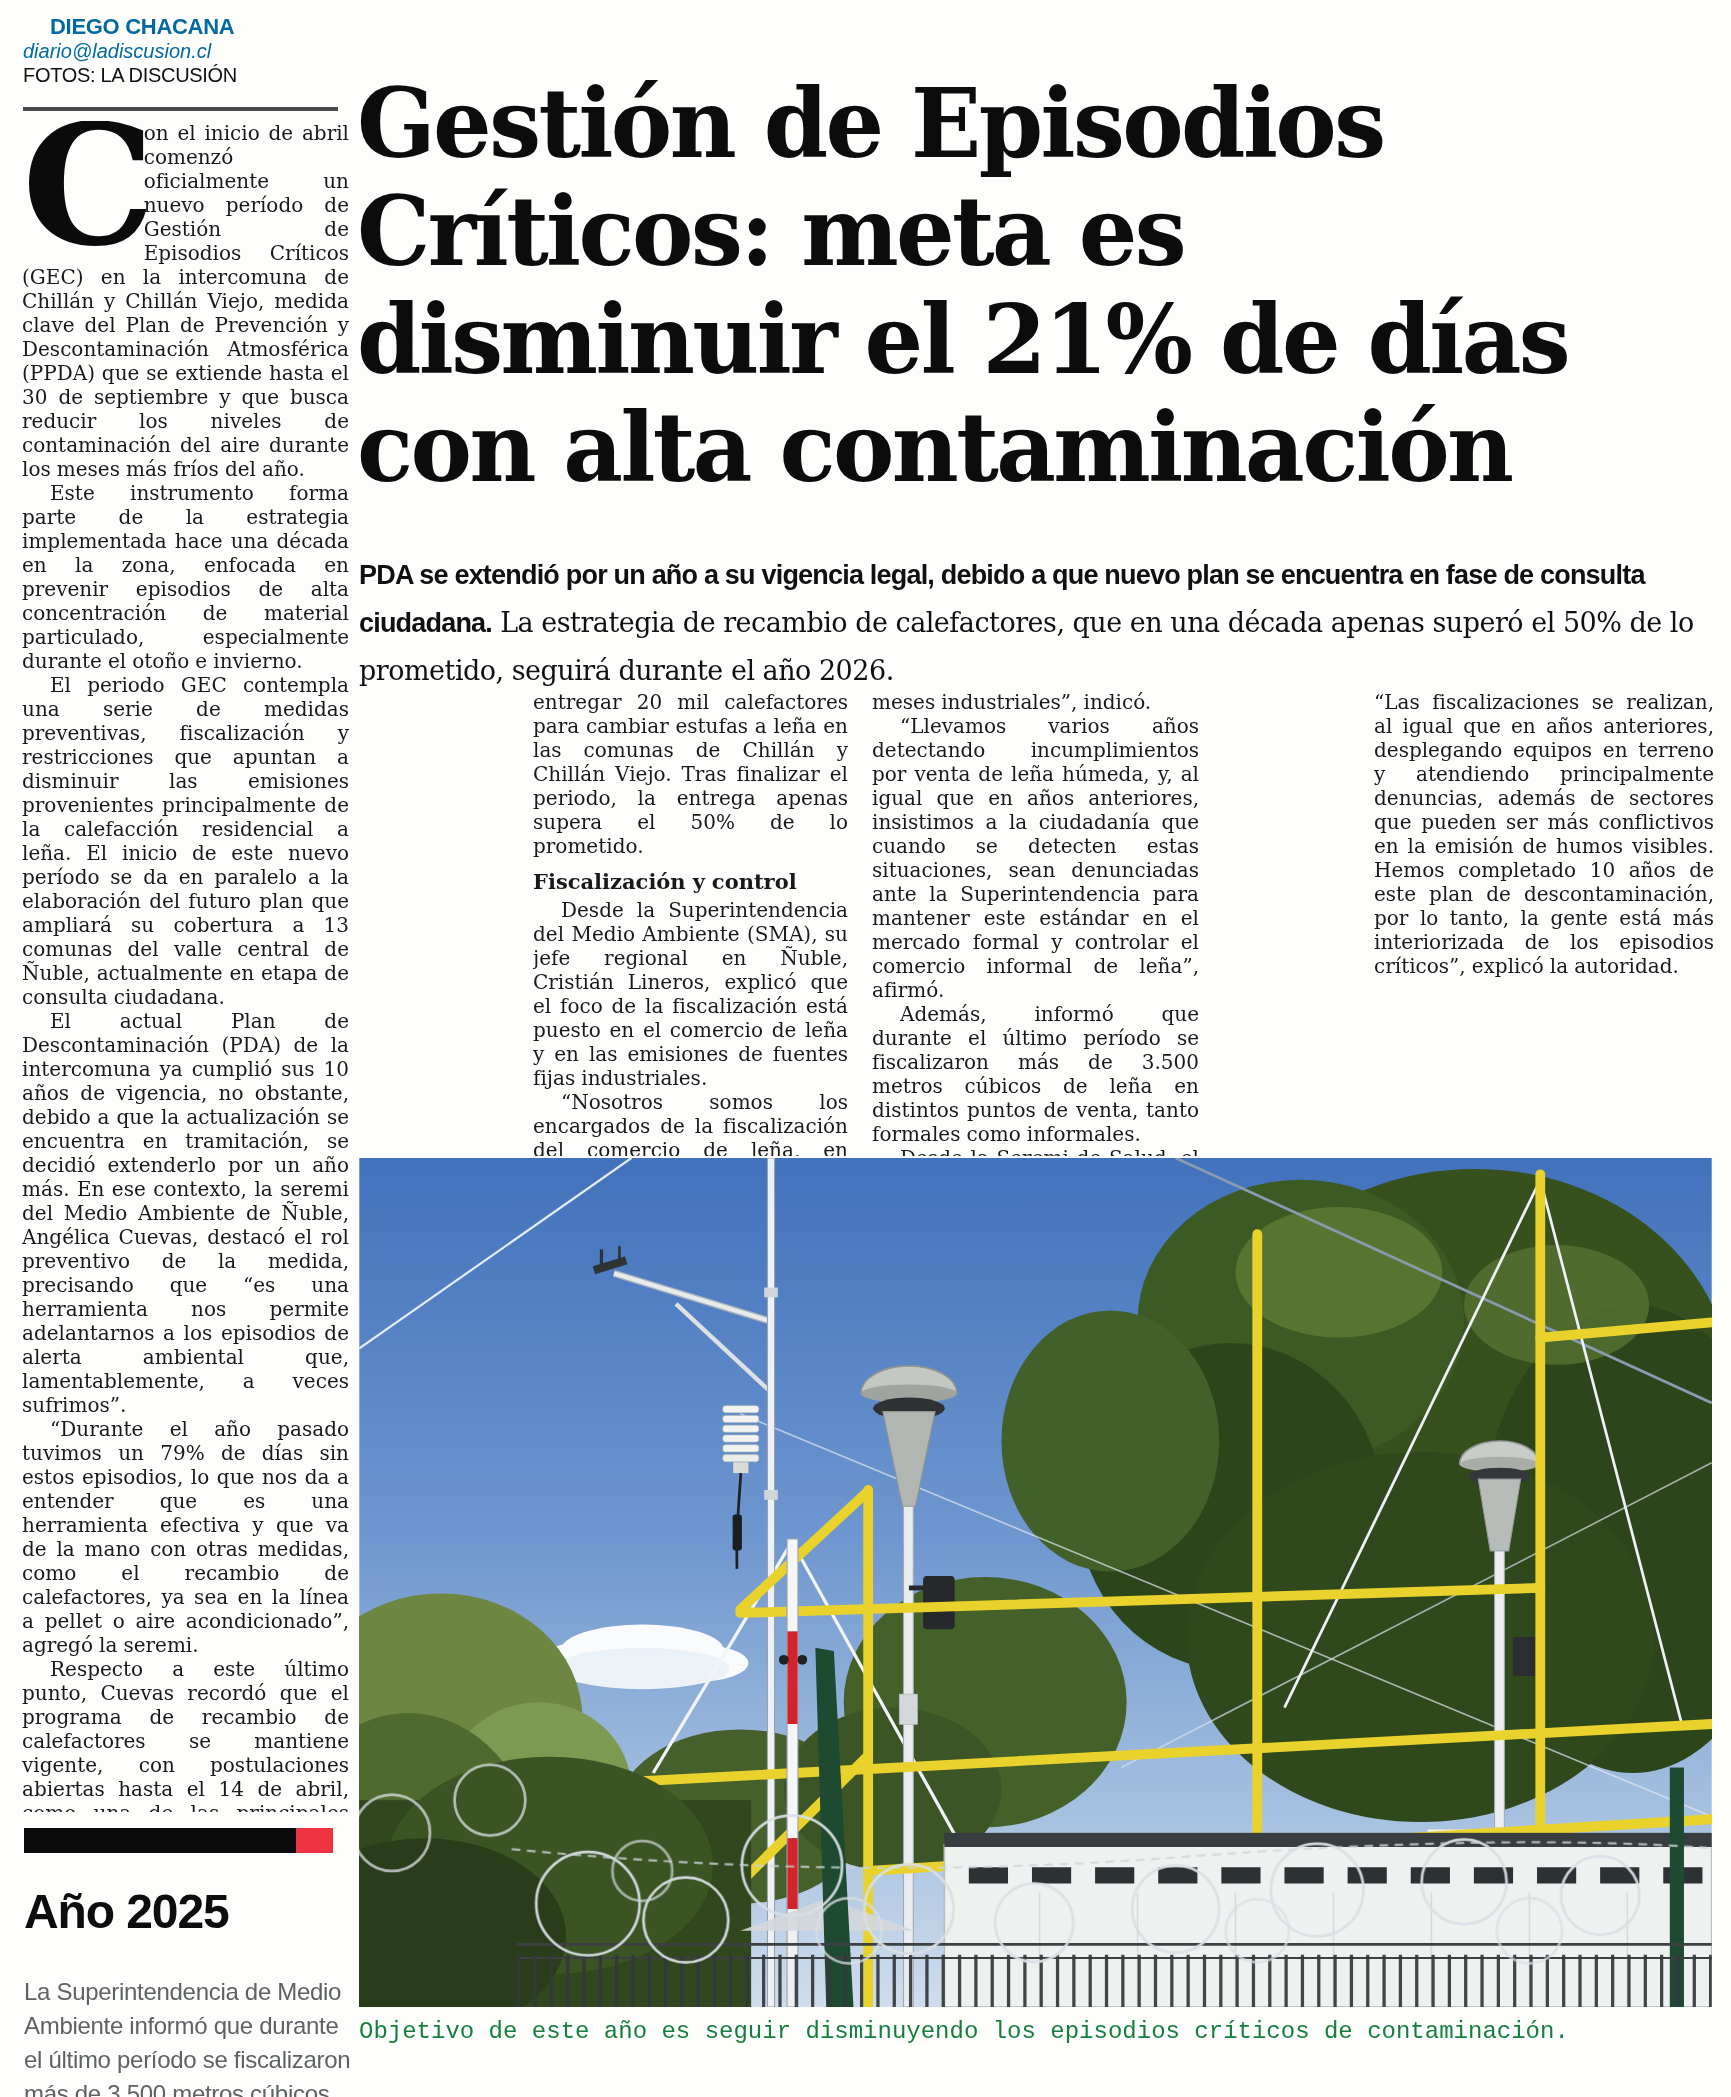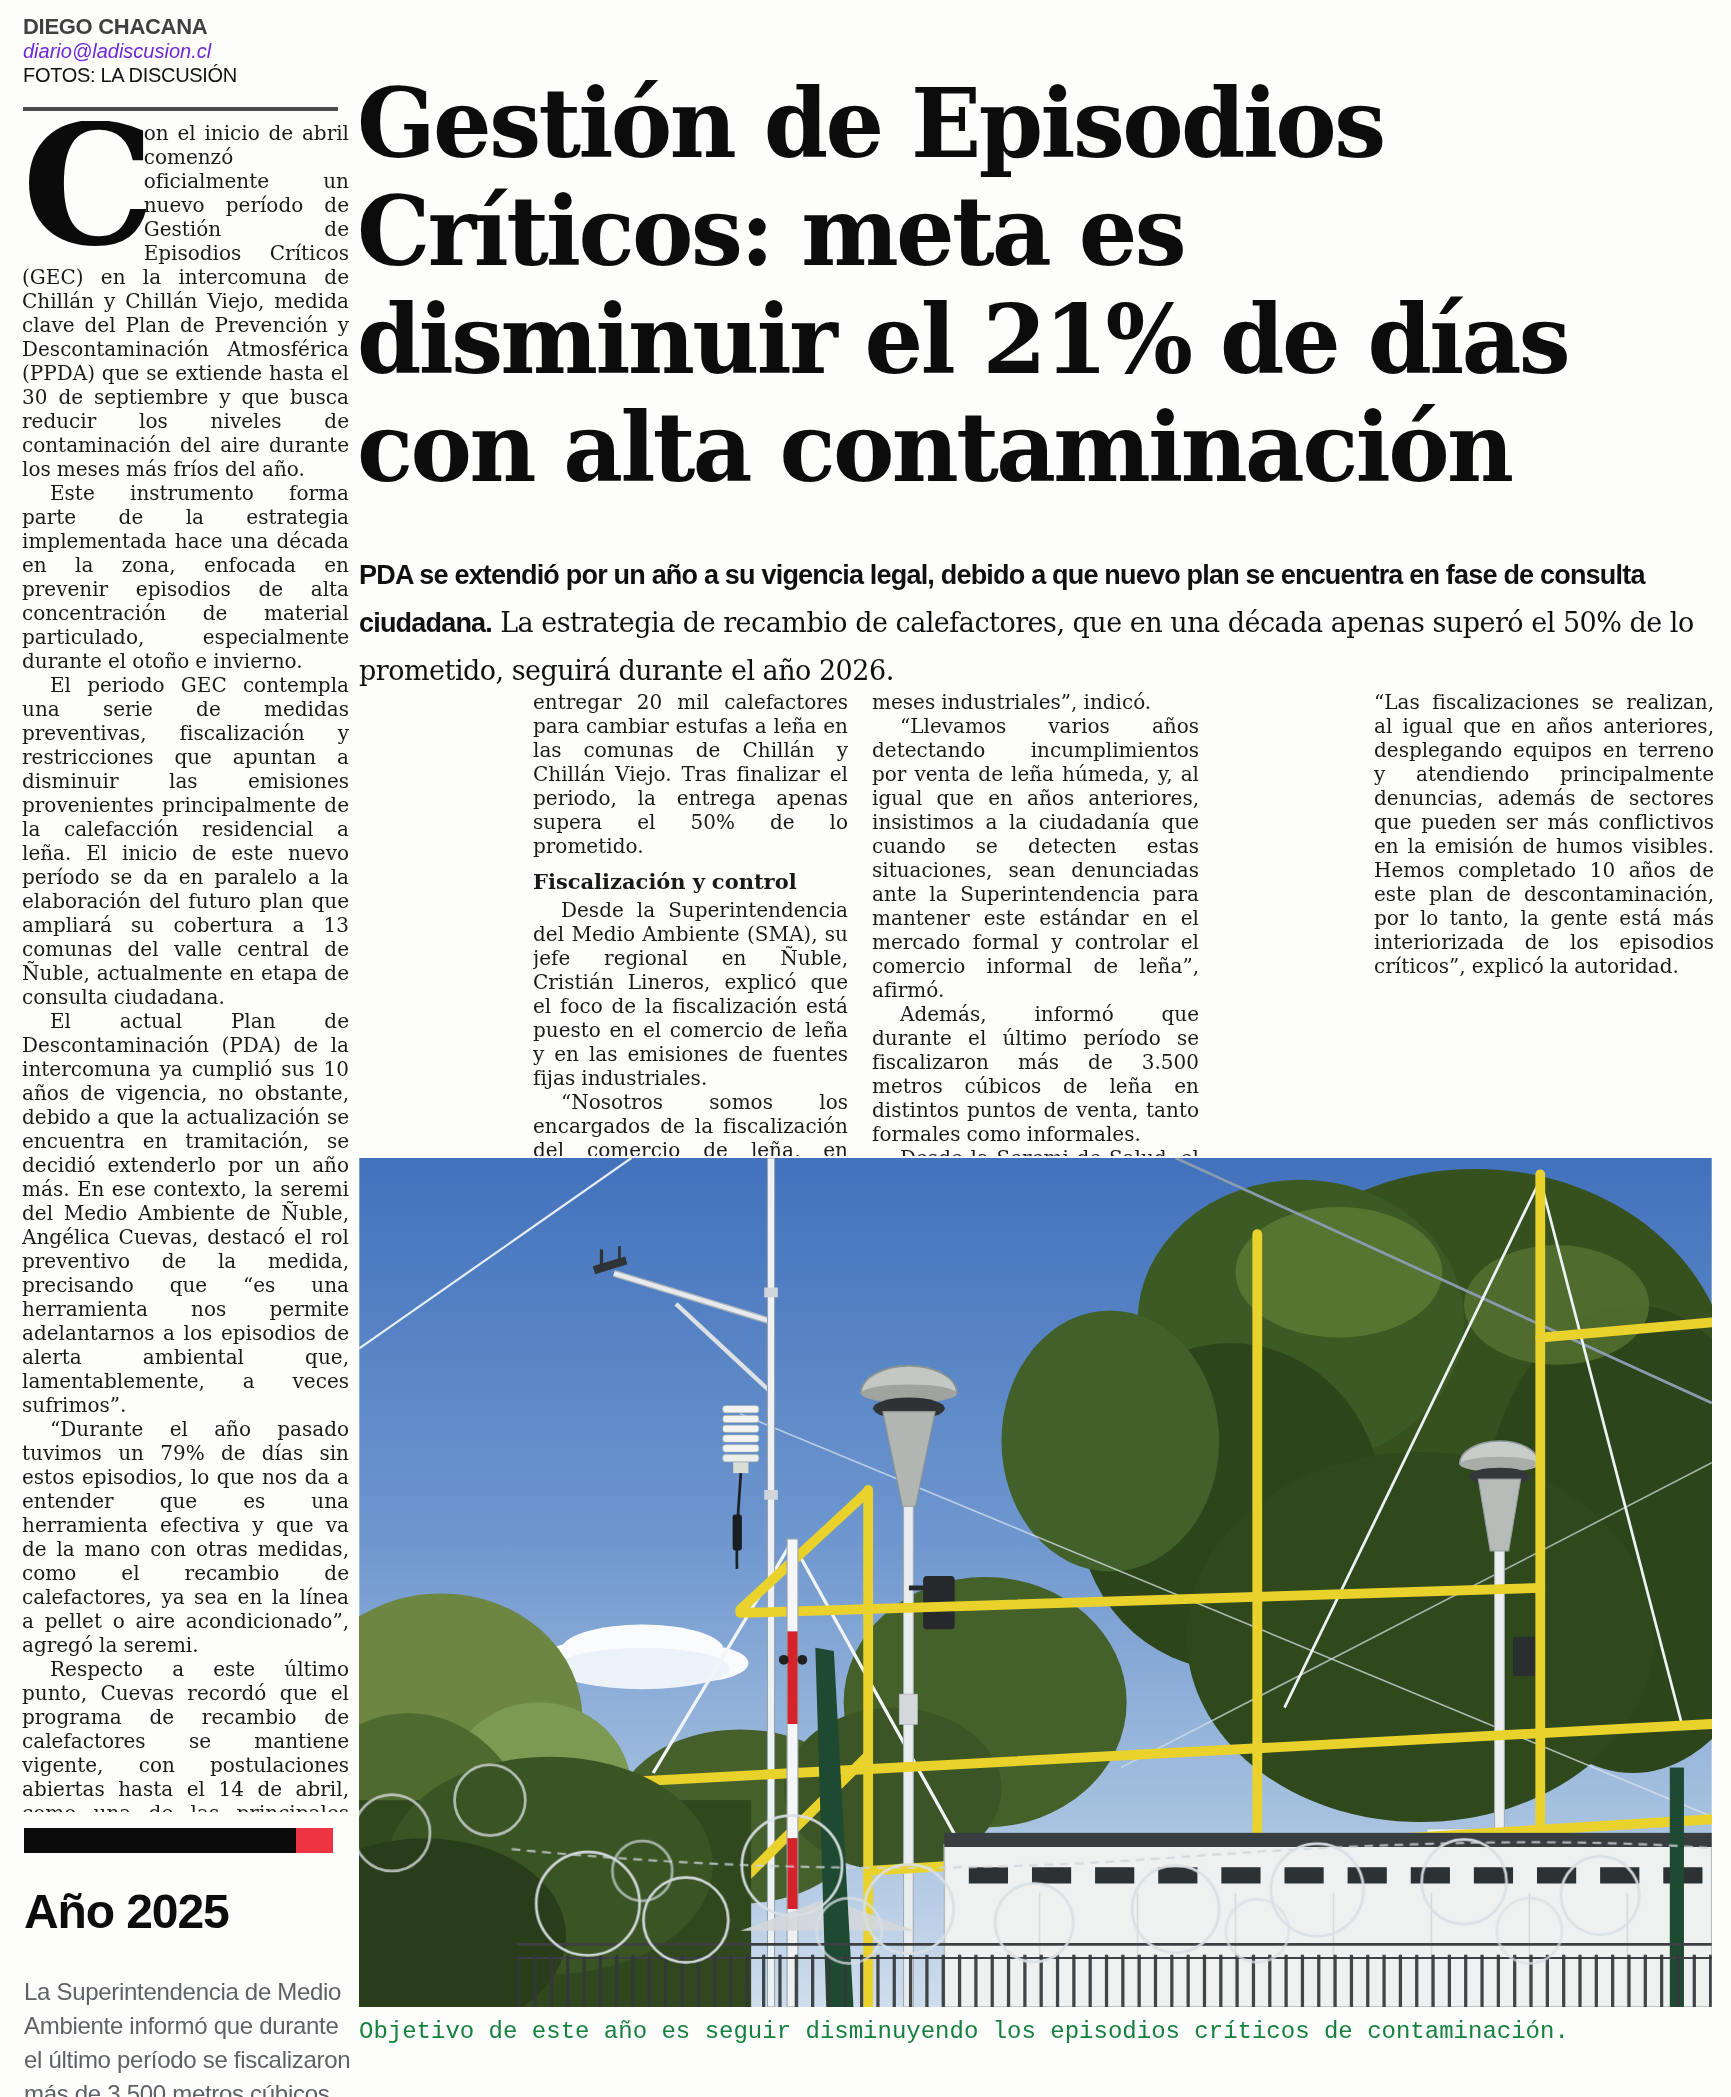--- a/index.html
+++ b/index.html
@@ -1,22 +1,22 @@
 <!DOCTYPE html>
 <html lang="es" style="font-size:8.7px"><head>
 <meta charset="utf-8">
 <style>
   html,body{margin:0;padding:0;background:#ffffff;}
   #page{position:relative;width:1732px;height:2097px;background:#fdfdfc;overflow:hidden;
         font-family:"DejaVu Serif",serif;color:#1a1a1a;}
 
   
   .byline{position:absolute;left:23px;top:14px;width:327px;line-height:1.18;}
-  .byline .author{font-family:"Liberation Sans",sans-serif;font-weight:bold;font-size:22px;letter-spacing:-0.3px;color:#404040;}
-  .byline .email{font-family:"Liberation Sans",sans-serif;font-style:italic;font-size:20px;color:#6d28d9;}
+  .byline .author{font-family:"Liberation Sans",sans-serif;font-weight:bold;font-size:22px;letter-spacing:-0.3px;color:#0369a1;margin-left:27px;}
+  .byline .email{font-family:"Liberation Sans",sans-serif;font-style:italic;font-size:20px;color:#0369a1;}
   .byline .photos{font-family:"Liberation Sans",sans-serif;font-size:20px;letter-spacing:-0.3px;color:#111;}
   .rule{position:absolute;left:23px;top:107px;width:315px;height:3.8px;background:#4c4c4c;}
 
   
   .kicker{position:absolute;left:359px;top:24px;font-family:"DejaVu Serif",serif;
           font-size:25.6px;letter-spacing:3.3px;color:#1c1c1c;white-space:nowrap;}
   .headline{position:absolute;left:357px;top:70px;width:1378px;
             font-family:"DejaVu Serif",serif;font-weight:bold;color:#0c0c0c;
             font-size:96px;line-height:108px;letter-spacing:-2.7px;
             transform:scaleX(.96);transform-origin:left top;}

